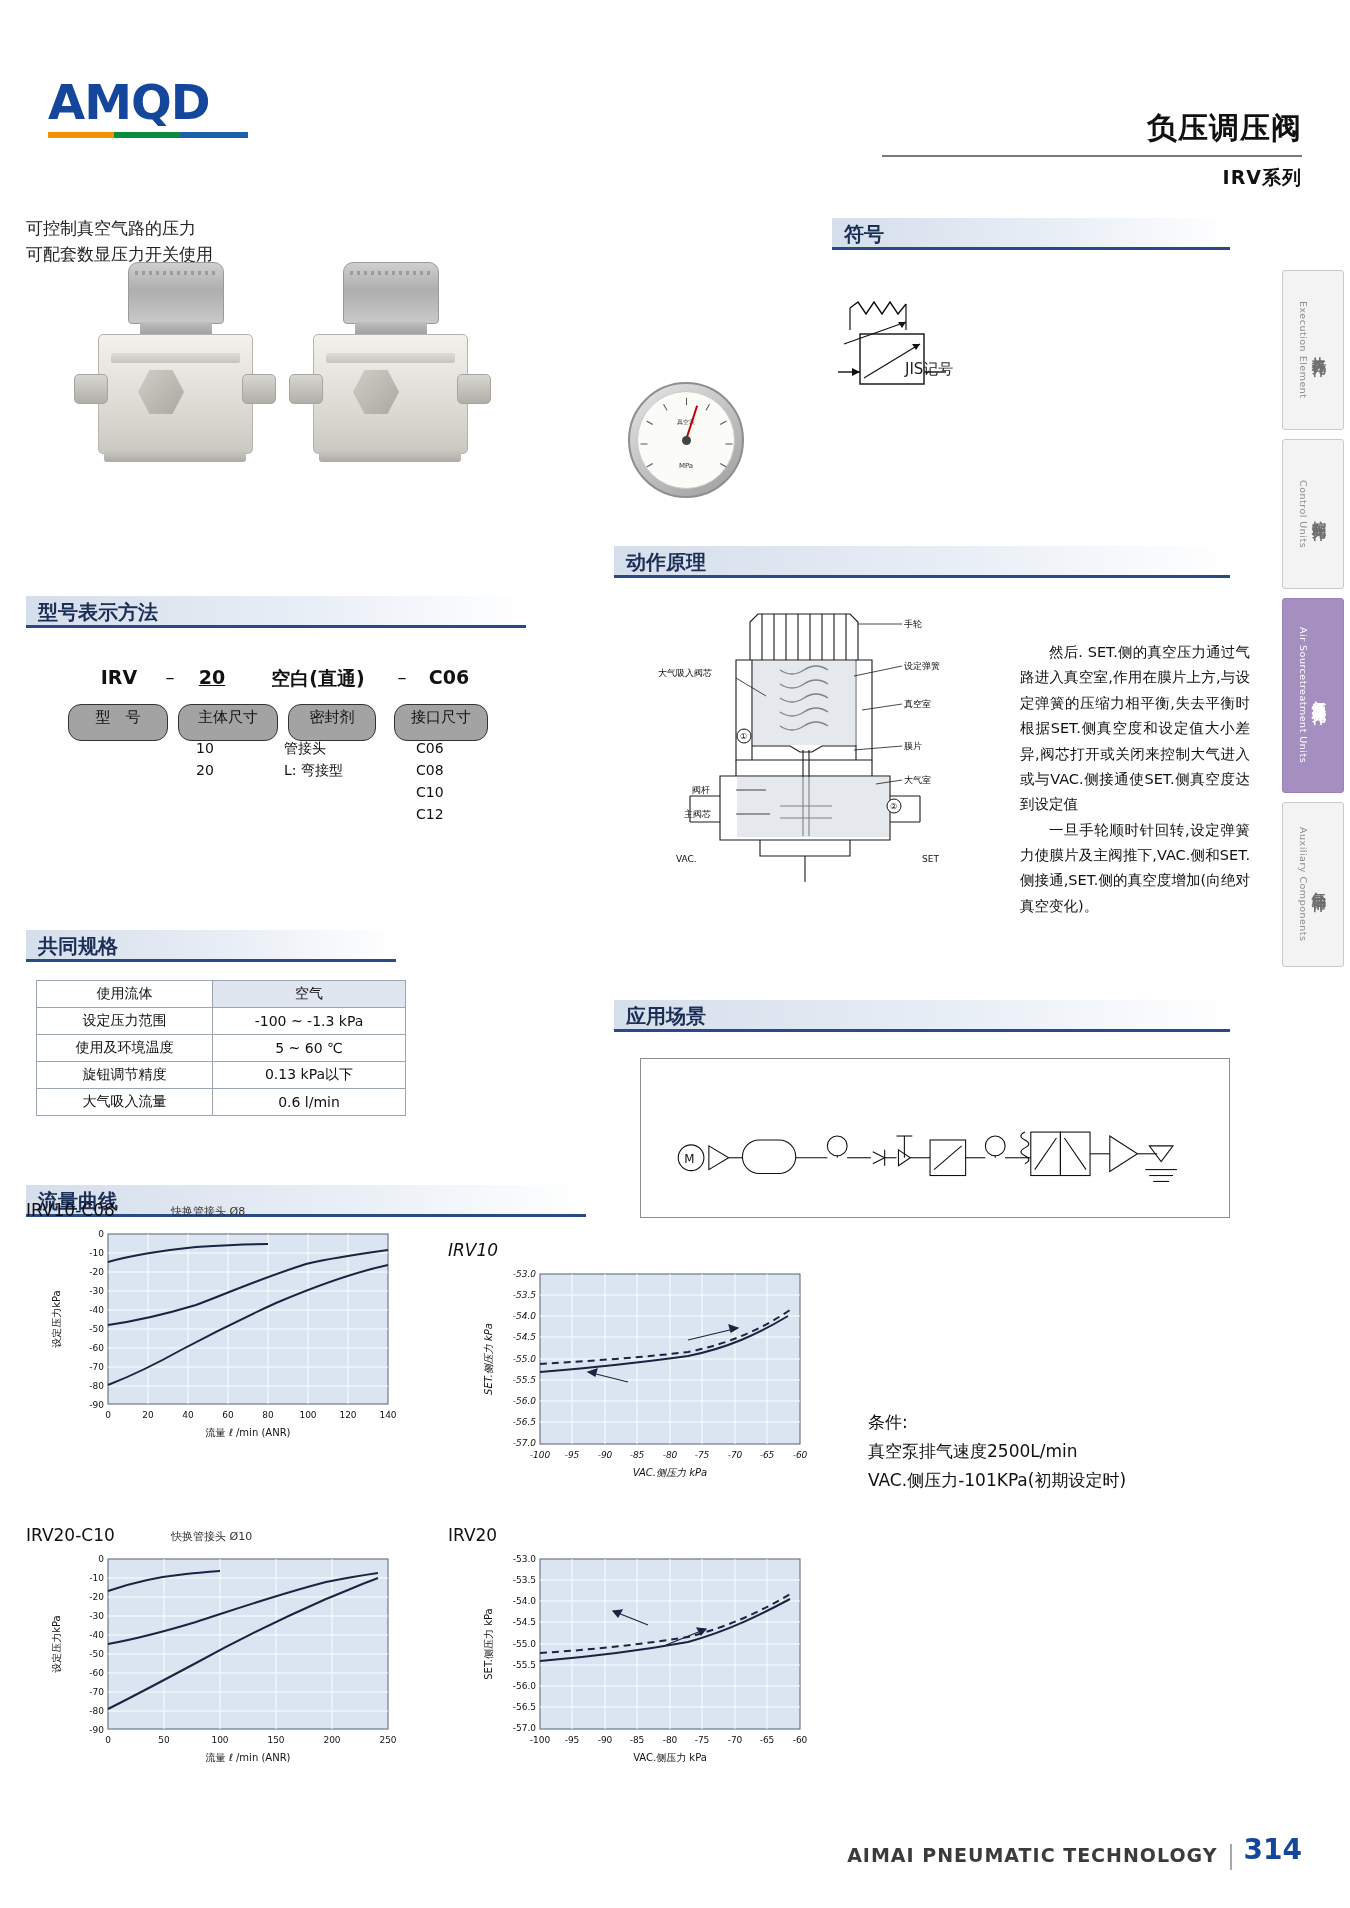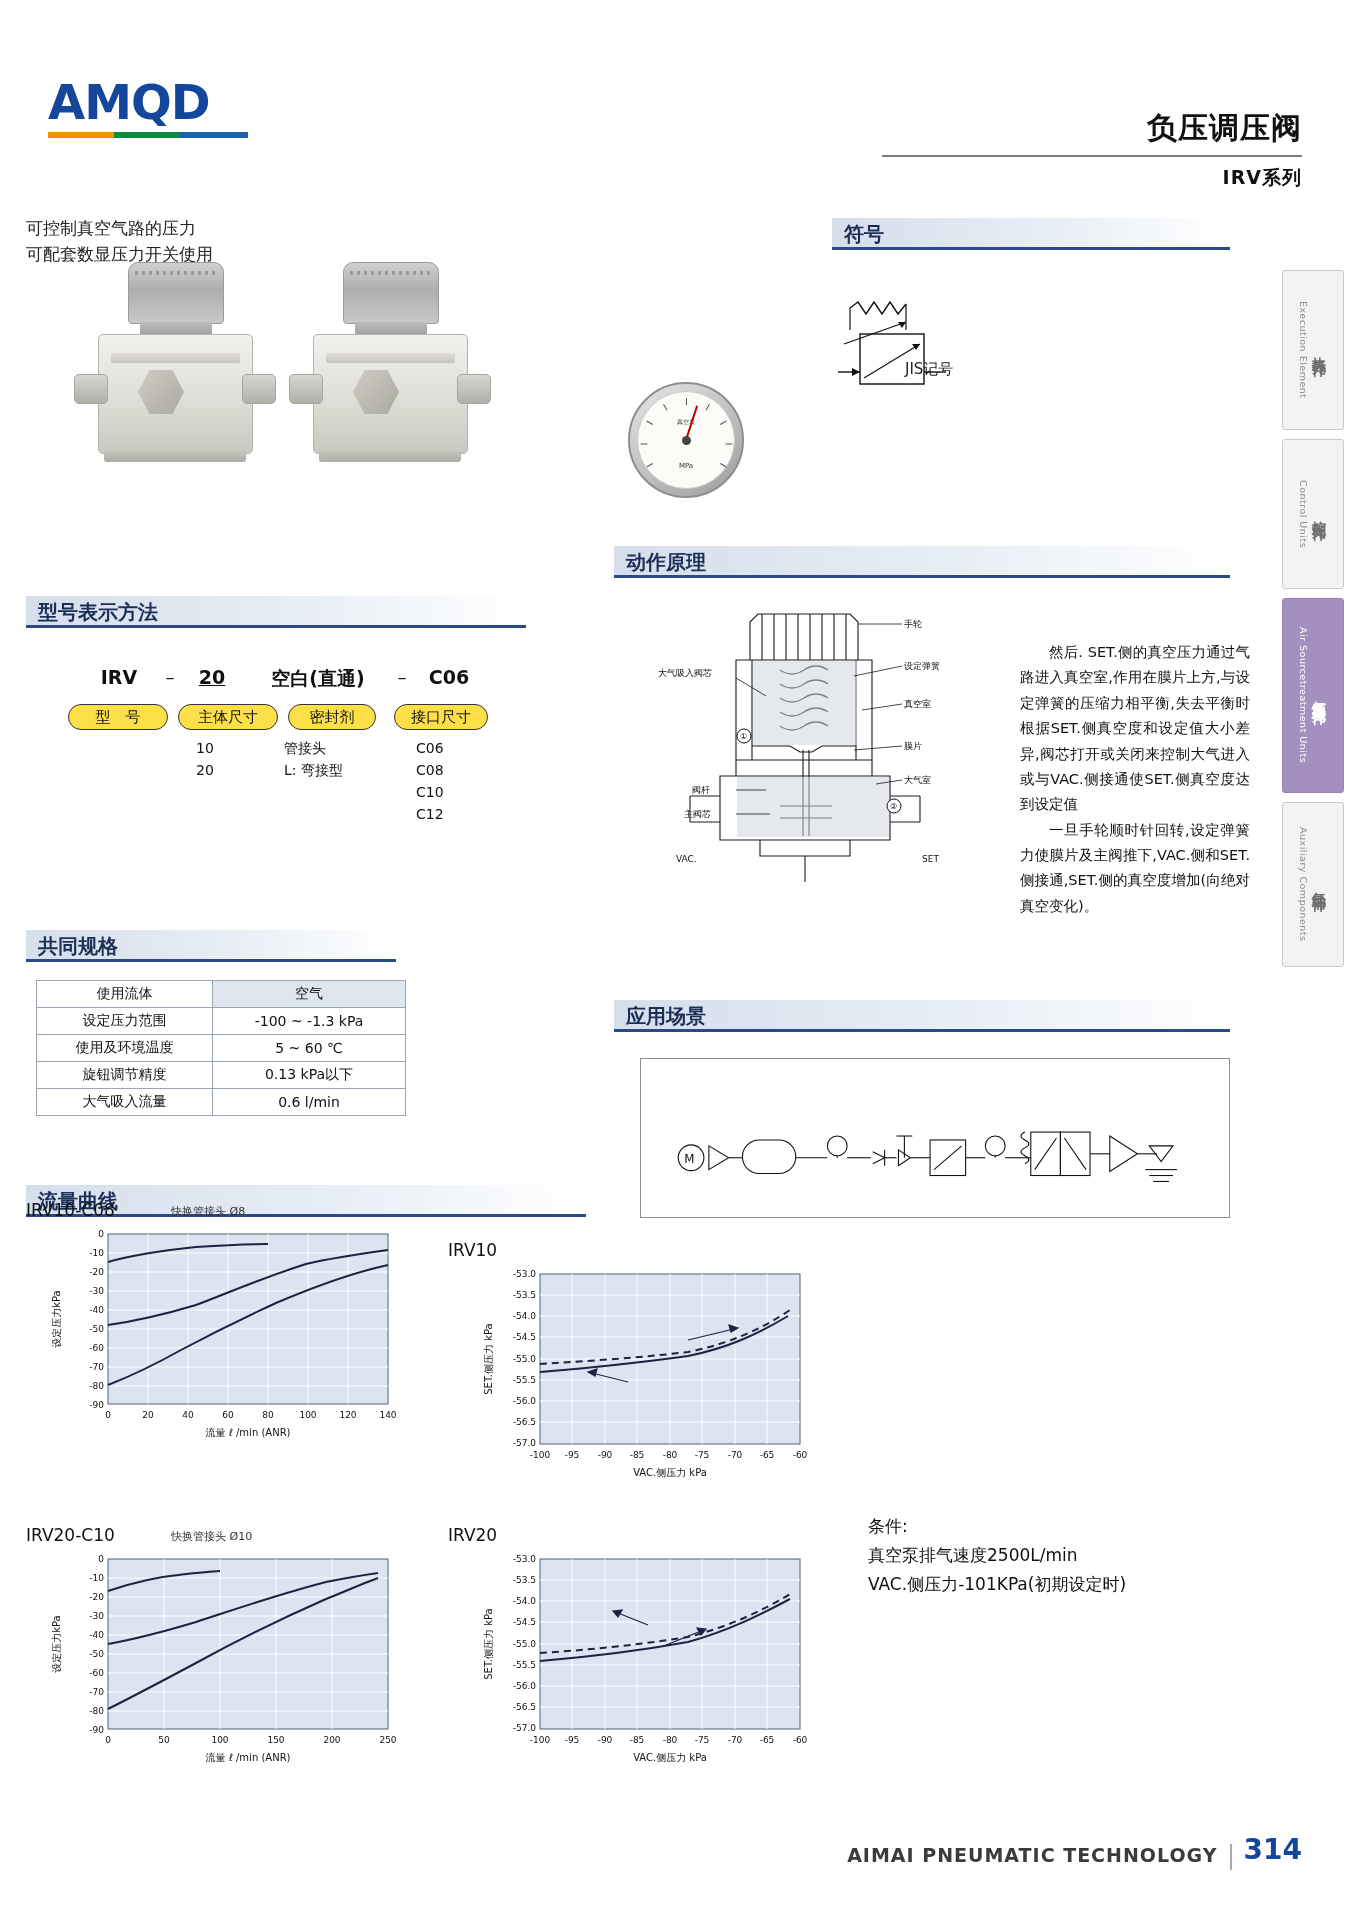--- a/index.html
+++ b/index.html
@@ -106,40 +106,40 @@
   .gauge .g-top { top:26px; font-size:6px; }
 
   
   .sym-box { position:absolute; left:830px; top:300px; width:200px; height:110px; }
   .jis { position:absolute; left:905px; top:360px; font-size:15px; color:#222; }
 
   
   .model { position:absolute; left:26px; top:650px; width:520px; }
   .model .cell { position:absolute; text-align:center; }
   .model .pill {
-    position:absolute; border:1px solid #333; border-radius:13px; height:26px; line-height:24px;
-    text-align:center; font-size:15px; background:#fde047;
+    position:absolute; border:1px solid #333; border-radius:13px; height:37px; line-height:24px;
+    text-align:center; font-size:15px; background:#a3a3a3;
   }
   .model .opt { position:absolute; font-size:14px; line-height:1.5; }
 
   
   table.spec { position:absolute; left:36px; top:980px; width:370px; border-collapse:collapse; font-size:14px; }
   table.spec th, table.spec td { border:1px solid #9aa4b2; padding:4px 6px; text-align:center; }
   table.spec th { background:#dfe6f0; font-weight:normal; }
   table.spec td.k { background:#ffffff; }
   .chart-title { font-size:17px; color:#111; }
   .chart-sub { font-size:11px; color:#333; }
 
   
   .princ { position:absolute; left:640px; top:600px; width:360px; height:350px; }
   .princ-txt { position:absolute; left:1020px; top:640px; width:230px; font-size:14.5px; line-height:1.75; color:#111; text-align:justify;}
 
   
   .app-box { position:absolute; left:640px; top:1058px; width:590px; height:160px; border:1px solid #8c8c8c; background:#fff;}
-  .cond { position:absolute; left:868px; top:1512px; font-size:17px; line-height:1.7; color:#111; }
+  .cond { position:absolute; left:868px; top:1408px; font-size:17px; line-height:1.7; color:#111; }
 
   
   .tabs { position:absolute; right:6px; top:270px; width:62px; }
   .tab {
     position:relative; width:62px; margin-bottom:9px; border:1px solid #c9c9c9;
     background:#f3f3f3; border-radius:3px;
     display:flex; align-items:center; justify-content:center;
   }
   .tab .en { font-size:9.5px; color:#8d8d8d; writing-mode:vertical-rl; letter-spacing:.5px; margin-right:2px;}
   .tab .cn { font-size:14px; color:#6f6f6f; writing-mode:vertical-rl; letter-spacing:2px; font-weight:bold;}
@@ -471,21 +471,21 @@
           <text x="242" y="194">80</text>
           <text x="282" y="194">100</text>
         <text x="322" y="194">120</text>
           <text x="362" y="194">140</text>
       </g>
       <text x="222" y="212" font-size="10" text-anchor="middle" fill="#111" font-family="DejaVu Sans, sans-serif">流量 ℓ /min (ANR)</text>
       <text x="34" y="95" font-size="10" fill="#111" font-family="DejaVu Sans, sans-serif" transform="rotate(-90 34 95)" text-anchor="middle">设定压力kPa</text>
     </svg>
   </div>
 
-  <div style="position:absolute; left:448px; top:1240px; width:400px; height:270px;">
+  <div style="position:absolute; left:448px; top:1240px; width:400px; height:270px;font-style:italic;">
     <div class="chart-title" style="position:absolute; left:0; top:0;">IRV10</div>
     <svg style="position:absolute; left:0; top:24px;" width="400" height="240" viewBox="0 0 400 240">
       <rect x="92" y="10" width="260" height="170" fill="#dbe5f1" stroke="#55606e" stroke-width="1"></rect>
       <g stroke="#ffffff" stroke-width="0.9">
         <line x1="124" y1="10" x2="124" y2="180"></line>
           <line x1="157" y1="10" x2="157" y2="180"></line>
         <line x1="189" y1="10" x2="189" y2="180"></line>
           <line x1="222" y1="10" x2="222" y2="180"></line>
         <line x1="254" y1="10" x2="254" y2="180"></line>
           <line x1="287" y1="10" x2="287" y2="180"></line>

